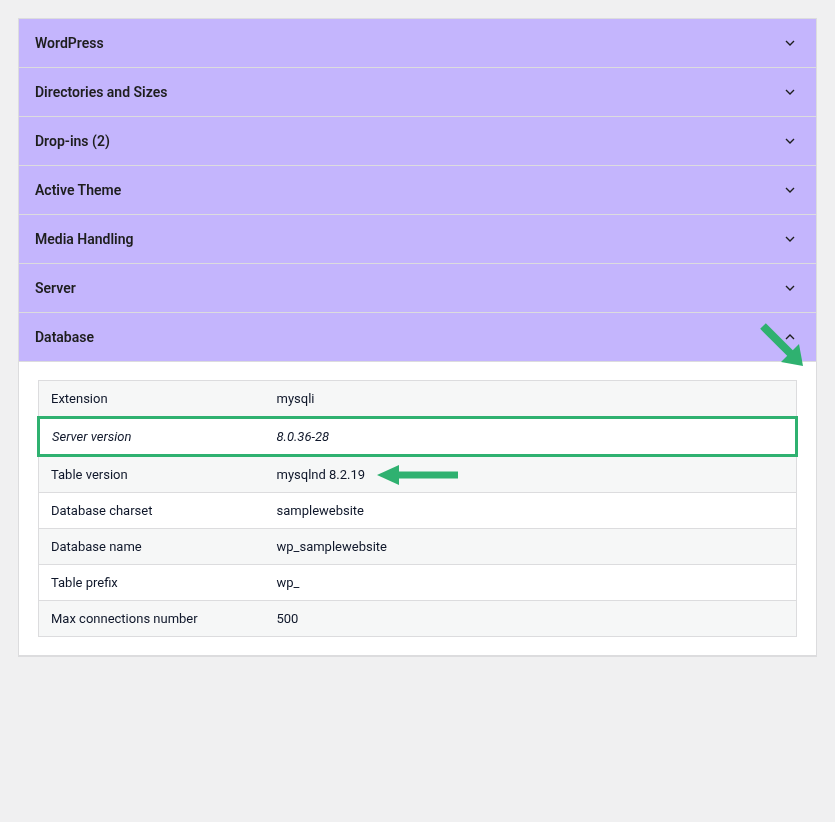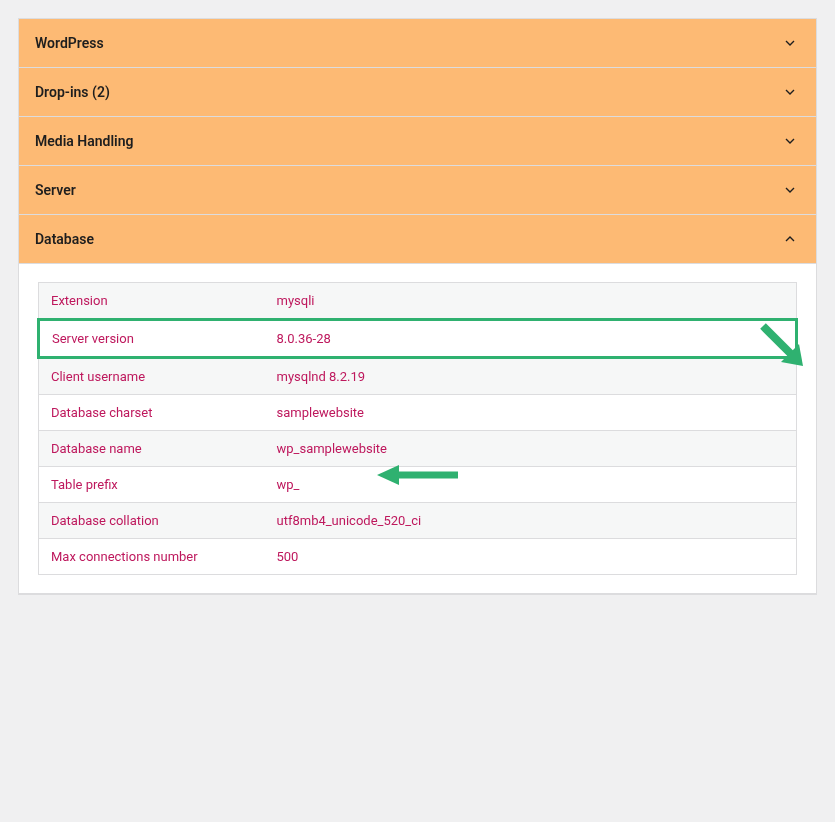--- a/index.html
+++ b/index.html
@@ -18,21 +18,21 @@
       background: #fff;
       border: 1px solid #dcdcde;
     }
     .panel-header {
       display: flex;
       align-items: center;
       justify-content: space-between;
       padding: 14px 16px;
       border-bottom: 1px solid #dcdcde;
       cursor: pointer;
-      background: #fdba74;
+      background: #c4b5fd;
     }
     .panel-header:last-of-type {
       border-bottom: none;
     }
     .panel-title {
       font-size: 14px;
       font-weight: 600;
       color: #1e1e1e;
     }
     .chevron {
@@ -58,36 +58,37 @@
     }
     .data-table tr {
       border-bottom: 1px solid #dcdcde;
     }
     .data-table tr:last-child {
       border-bottom: none;
     }
     .data-table td {
       padding: 10px 12px;
       font-size: 13px;
-      color: #be185d;
+      color: #0f172a;
     }
     .data-table td:first-child {
       width: 226px;
     }
     .data-table tr:nth-child(odd) {
       background: #f6f7f7;
     }
     .data-table tr:nth-child(even) {
       background: #fff;
     }
     .highlight-row {
       border: 3px solid #2fb170 !important;
     }
     .highlight-row td {
       position: relative;
+      font-style: italic;
     }
     .arrow-annotation {
       position: absolute;
       pointer-events: none;
     }
     .arrow1 {
       left: 735px;
       top: 298px;
       width: 60px;
       height: 60px;
@@ -110,30 +111,46 @@
 
     <div class="panel-header">
       <span class="panel-title">WordPress</span>
       <span class="chevron">
         <svg viewBox="0 0 24 24" fill="none" stroke="currentColor" stroke-width="2">
             <polyline points="6 9 12 15 18 9"></polyline>
           </svg>
       </span>
     </div>
 
+    <div class="panel-header">
+      <span class="panel-title">Directories and Sizes</span>
+      <span class="chevron">
+        <svg viewBox="0 0 24 24" fill="none" stroke="currentColor" stroke-width="2">
+            <polyline points="6 9 12 15 18 9"></polyline>
+          </svg>
+      </span>
+    </div>
 
     <div class="panel-header">
       <span class="panel-title">Drop-ins (2)</span>
       <span class="chevron">
         <svg viewBox="0 0 24 24" fill="none" stroke="currentColor" stroke-width="2">
             <polyline points="6 9 12 15 18 9"></polyline>
           </svg>
       </span>
     </div>
 
+    <div class="panel-header">
+      <span class="panel-title">Active Theme</span>
+      <span class="chevron">
+        <svg viewBox="0 0 24 24" fill="none" stroke="currentColor" stroke-width="2">
+            <polyline points="6 9 12 15 18 9"></polyline>
+          </svg>
+      </span>
+    </div>
 
 
     <div class="panel-header">
       <span class="panel-title">Media Handling</span>
       <span class="chevron">
         <svg viewBox="0 0 24 24" fill="none" stroke="currentColor" stroke-width="2">
             <polyline points="6 9 12 15 18 9"></polyline>
           </svg>
       </span>
     </div>
@@ -161,38 +178,34 @@
         <tbody>
           <tr>
             <td>Extension</td>
             <td>mysqli</td>
           </tr>
           <tr class="highlight-row">
             <td>Server version</td>
             <td>8.0.36-28</td>
           </tr>
           <tr>
-            <td>Client username</td>
+            <td>Table version</td>
             <td>mysqlnd 8.2.19</td>
           </tr>
           <tr>
             <td>Database charset</td>
             <td>samplewebsite</td>
           </tr>
           <tr>
             <td>Database name</td>
             <td>wp_samplewebsite</td>
           </tr>
           <tr>
             <td>Table prefix</td>
             <td>wp_</td>
-          </tr>
-          <tr>
-            <td>Database collation</td>
-            <td>utf8mb4_unicode_520_ci</td>
           </tr>
           <tr>
             <td>Max connections number</td>
             <td>500</td>
           </tr>
         </tbody>
       </table>
     </div>
 
   </div>

